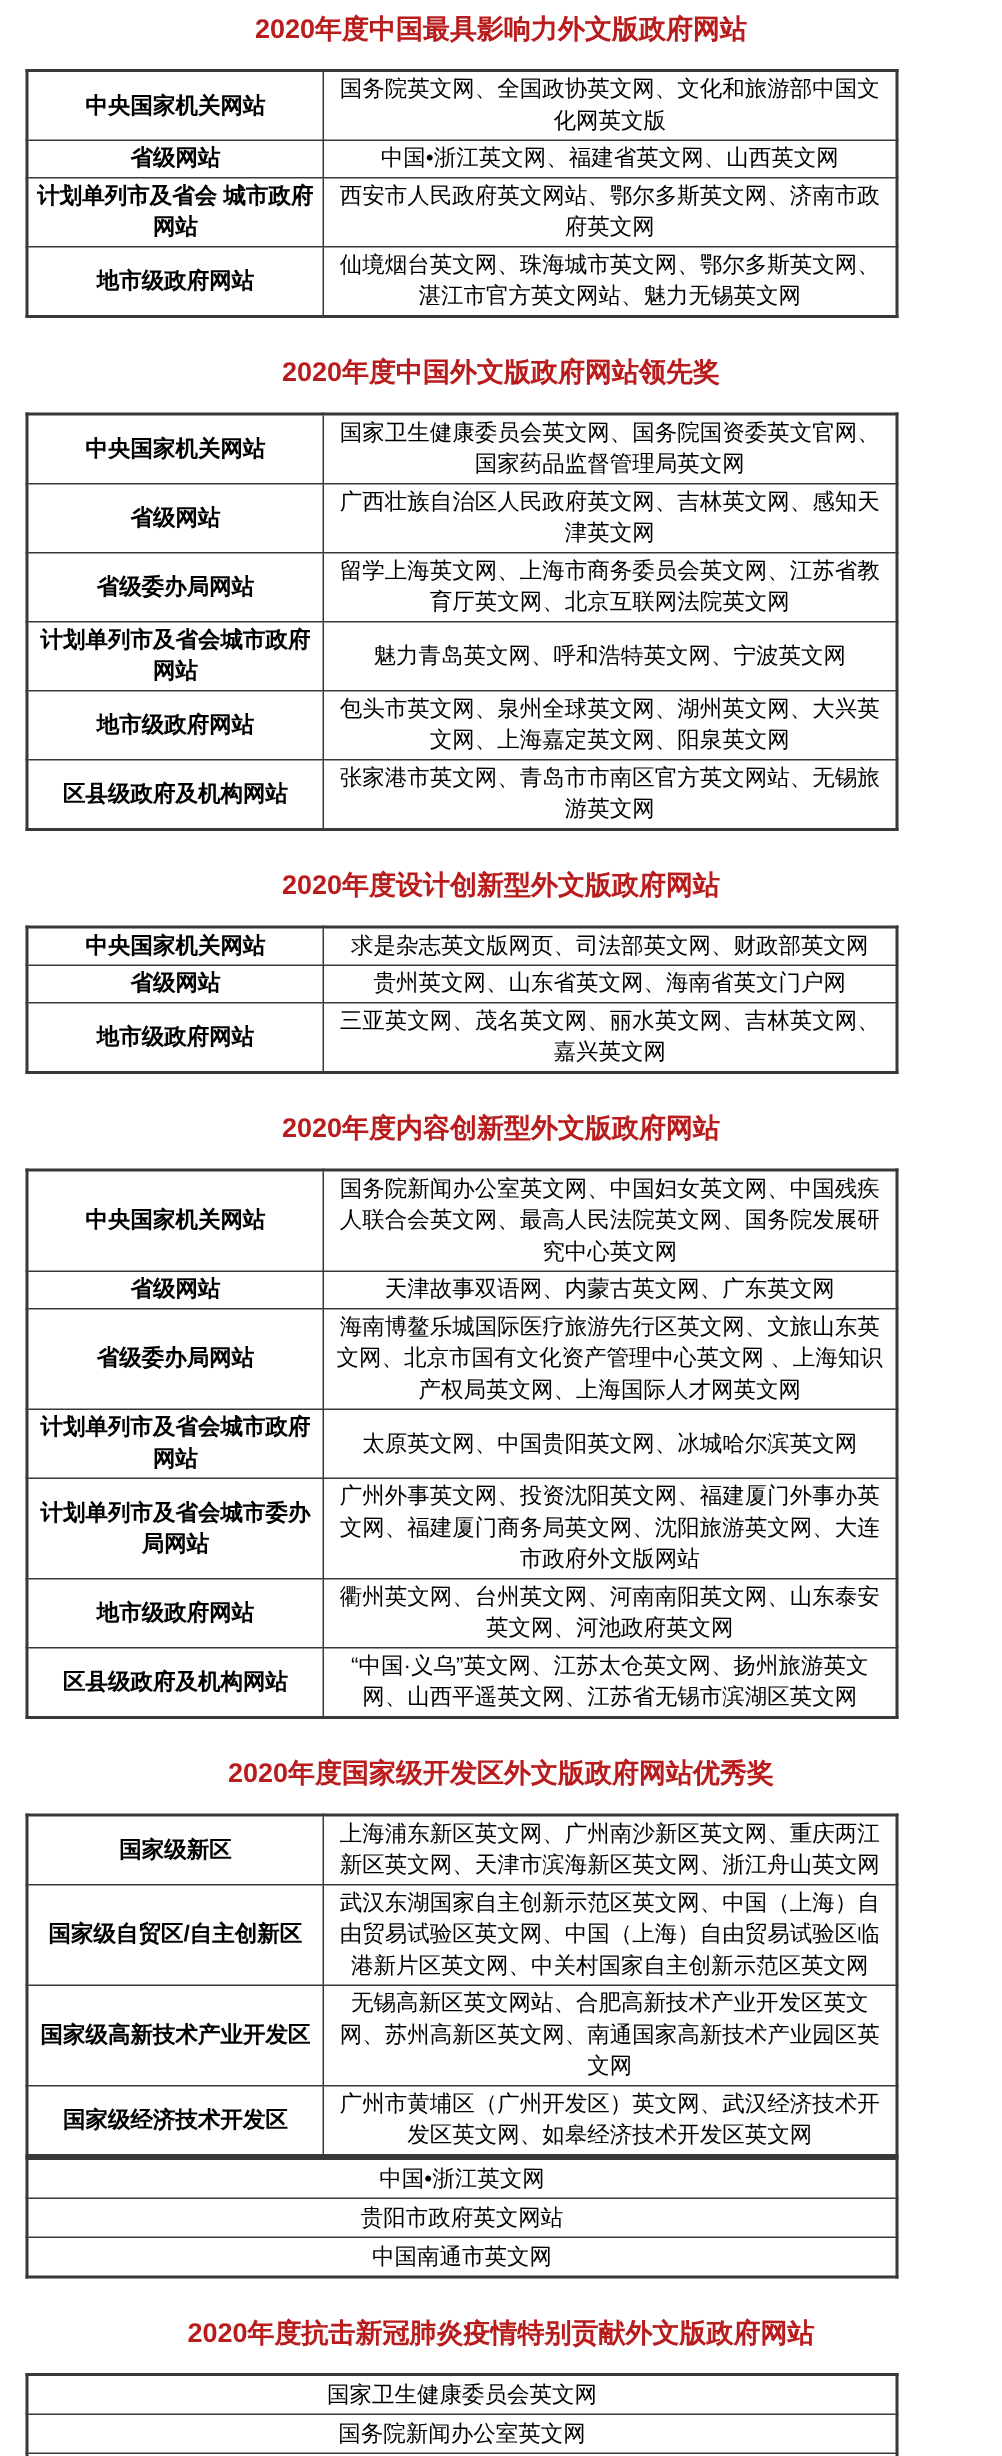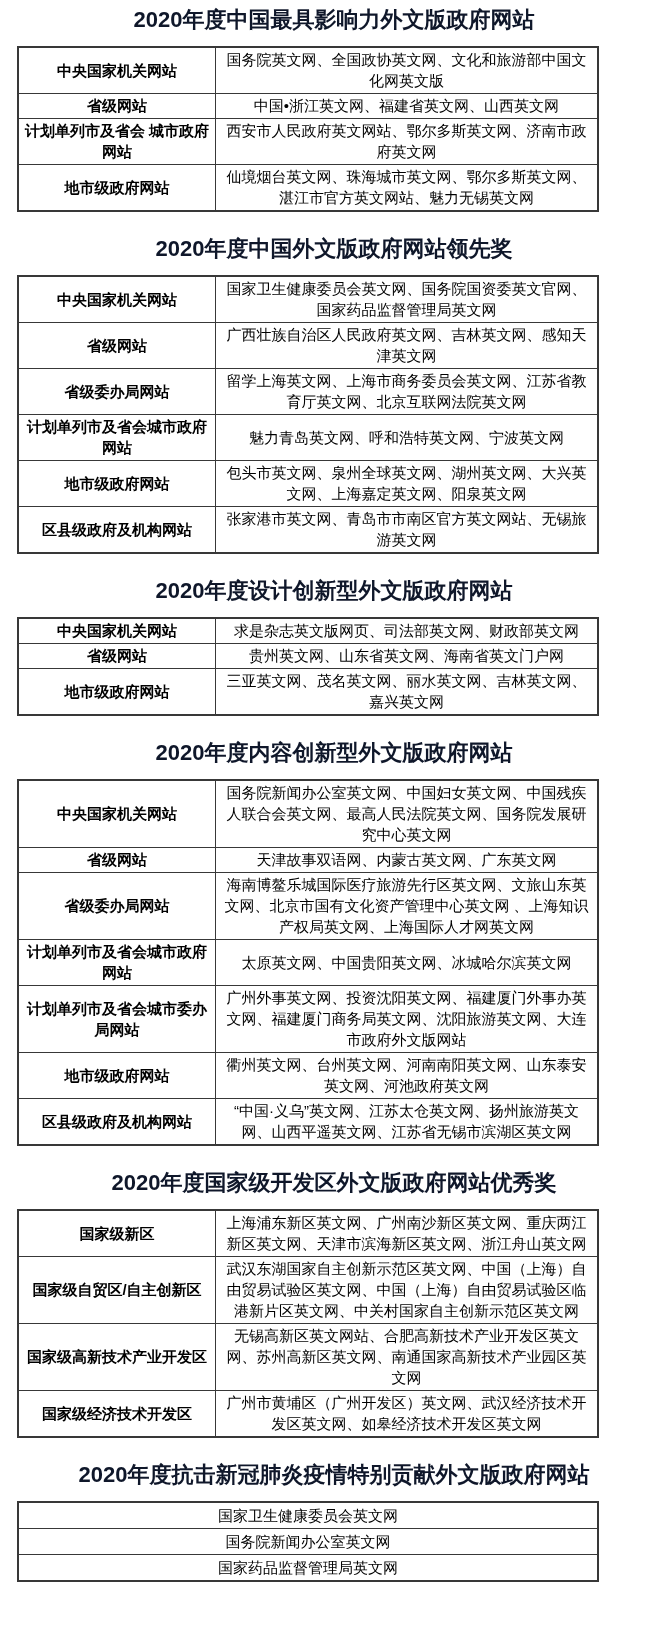--- a/index.html
+++ b/index.html
@@ -7,23 +7,23 @@
     padding: 0;
     background: #ffffff;
     width: 668px;
     font-family: "Liberation Sans", sans-serif;
   }
   #content {
     width: 668px;
     padding-top: 1px;
   }
   .section-title {
-    color: #0f172a;
+    color: #b91c1c;
     font-weight: bold;
-    font-size: 22px;
+    font-size: 18px;
     line-height: 19px;
     text-align: center;
     margin: 27px 0 17px 0;
     letter-spacing: 0px;
   }
   .section-title.first {
     margin-top: 9px;
   }
   table.award {
     border-collapse: collapse;
@@ -173,20 +173,33 @@
         <tr>
           <td class="label-cell">国家级高新技术产业开发区</td>
           <td class="content-cell">无锡高新区英文网站、合肥高新技术产业开发区英文网、苏州高新区英文网、南通国家高新技术产业园区英文网</td>
         </tr>
         <tr>
           <td class="label-cell">国家级经济技术开发区</td>
           <td class="content-cell">广州市黄埔区（广州开发区）英文网、武汉经济技术开发区英文网、如皋经济技术开发区英文网</td>
         </tr>
       </tbody>
     </table>
+    <table class="award">
+      <tbody>
+        <tr>
+          <td class="single-cell">中国•浙江英文网</td>
+        </tr>
+        <tr>
+          <td class="single-cell">贵阳市政府英文网站</td>
+        </tr>
+        <tr>
+          <td class="single-cell">中国南通市英文网</td>
+        </tr>
+      </tbody>
+    </table>
     <div class="section-title">2020年度抗击新冠肺炎疫情特别贡献外文版政府网站</div>
     <table class="award">
       <tbody>
         <tr>
           <td class="single-cell">国家卫生健康委员会英文网</td>
         </tr>
         <tr>
           <td class="single-cell">国务院新闻办公室英文网</td>
         </tr>
         <tr>

